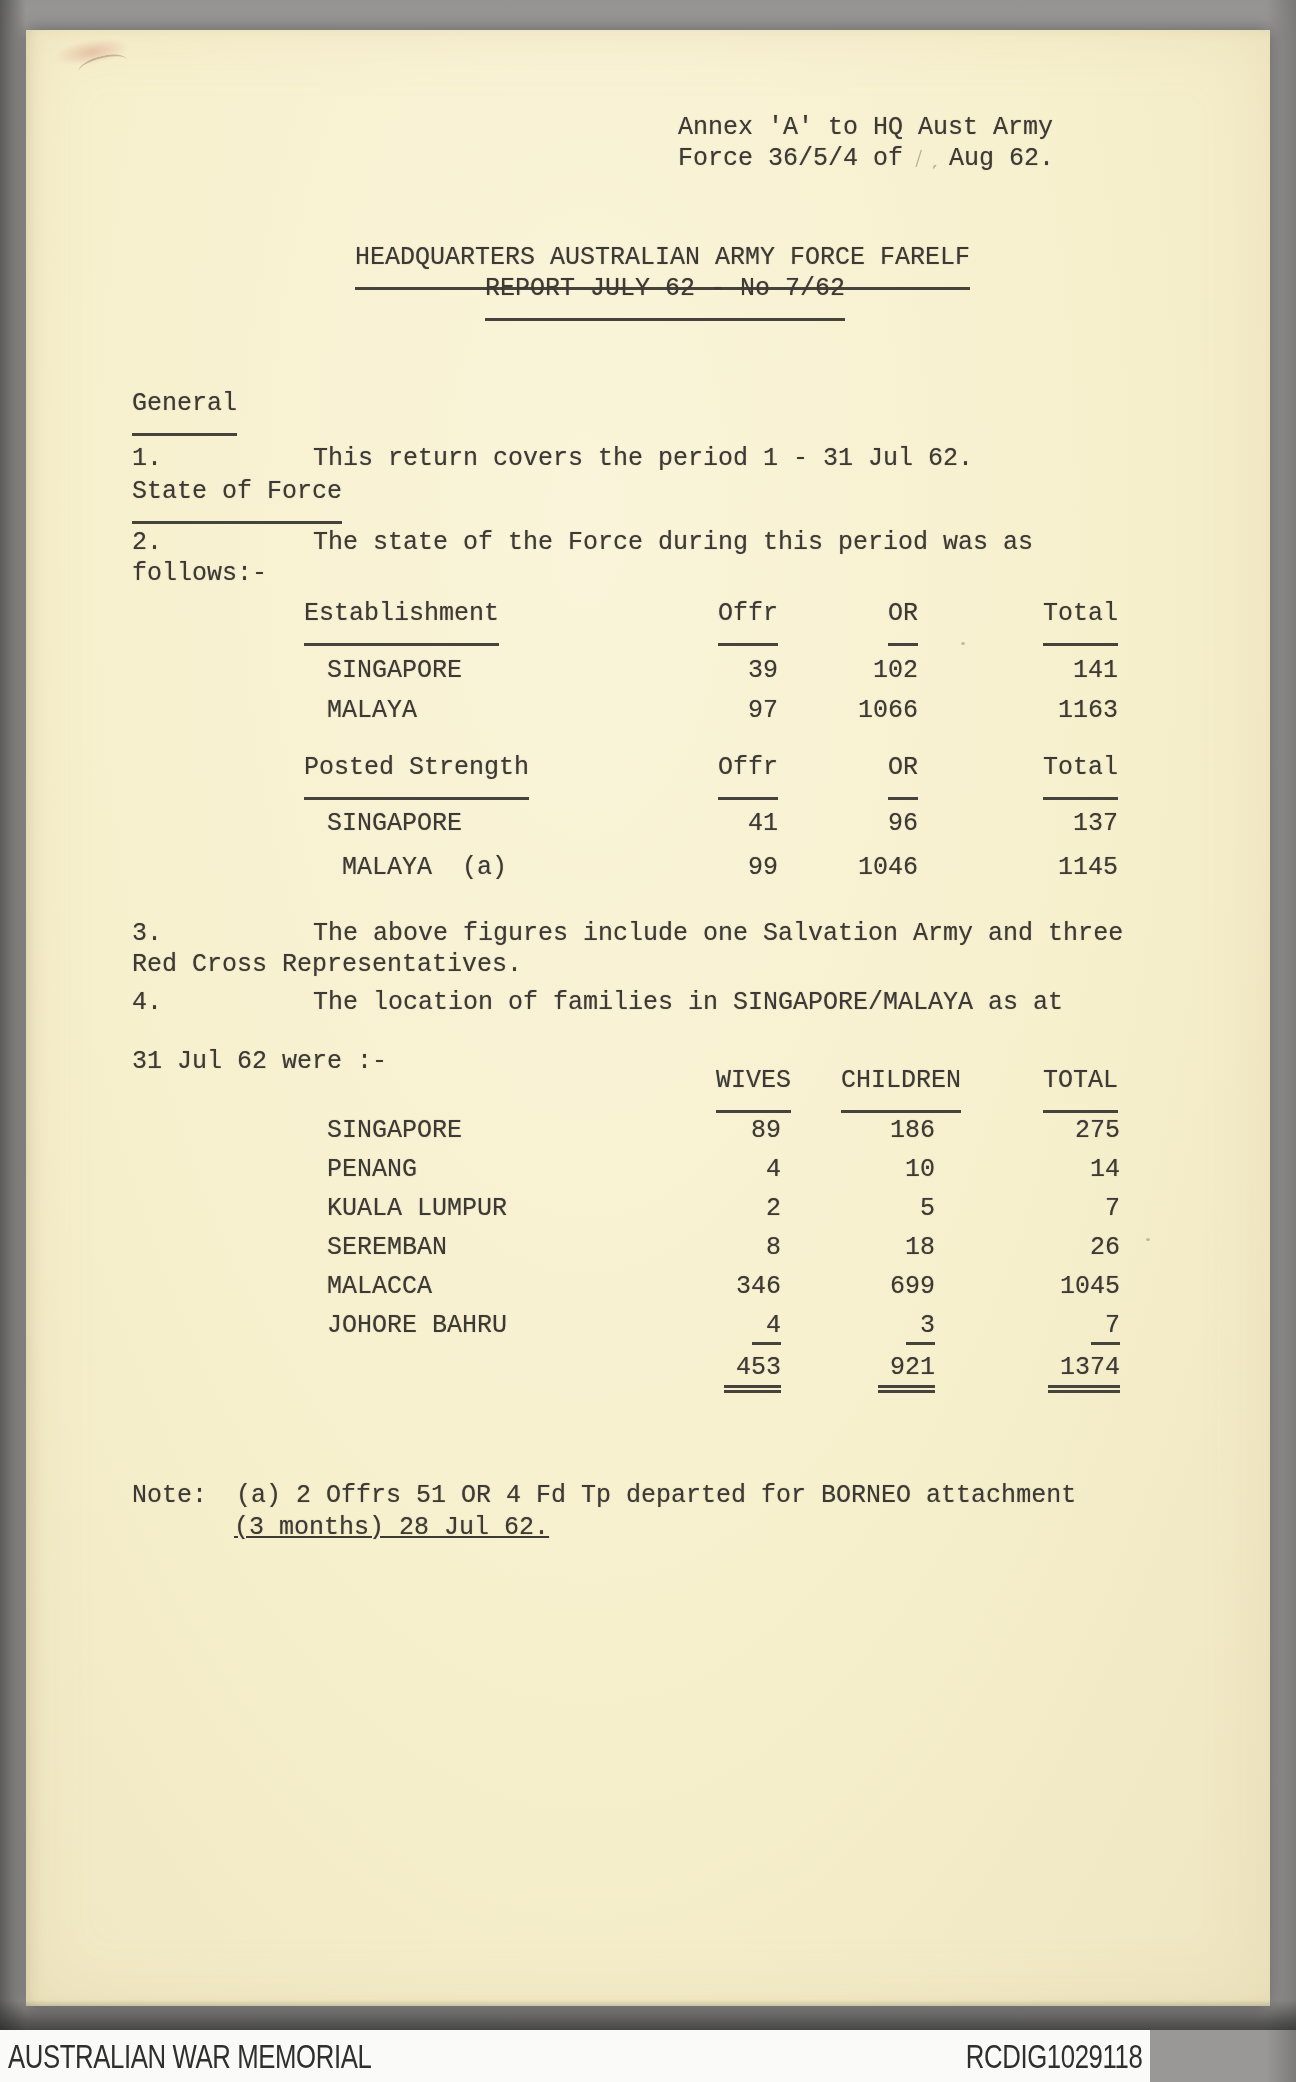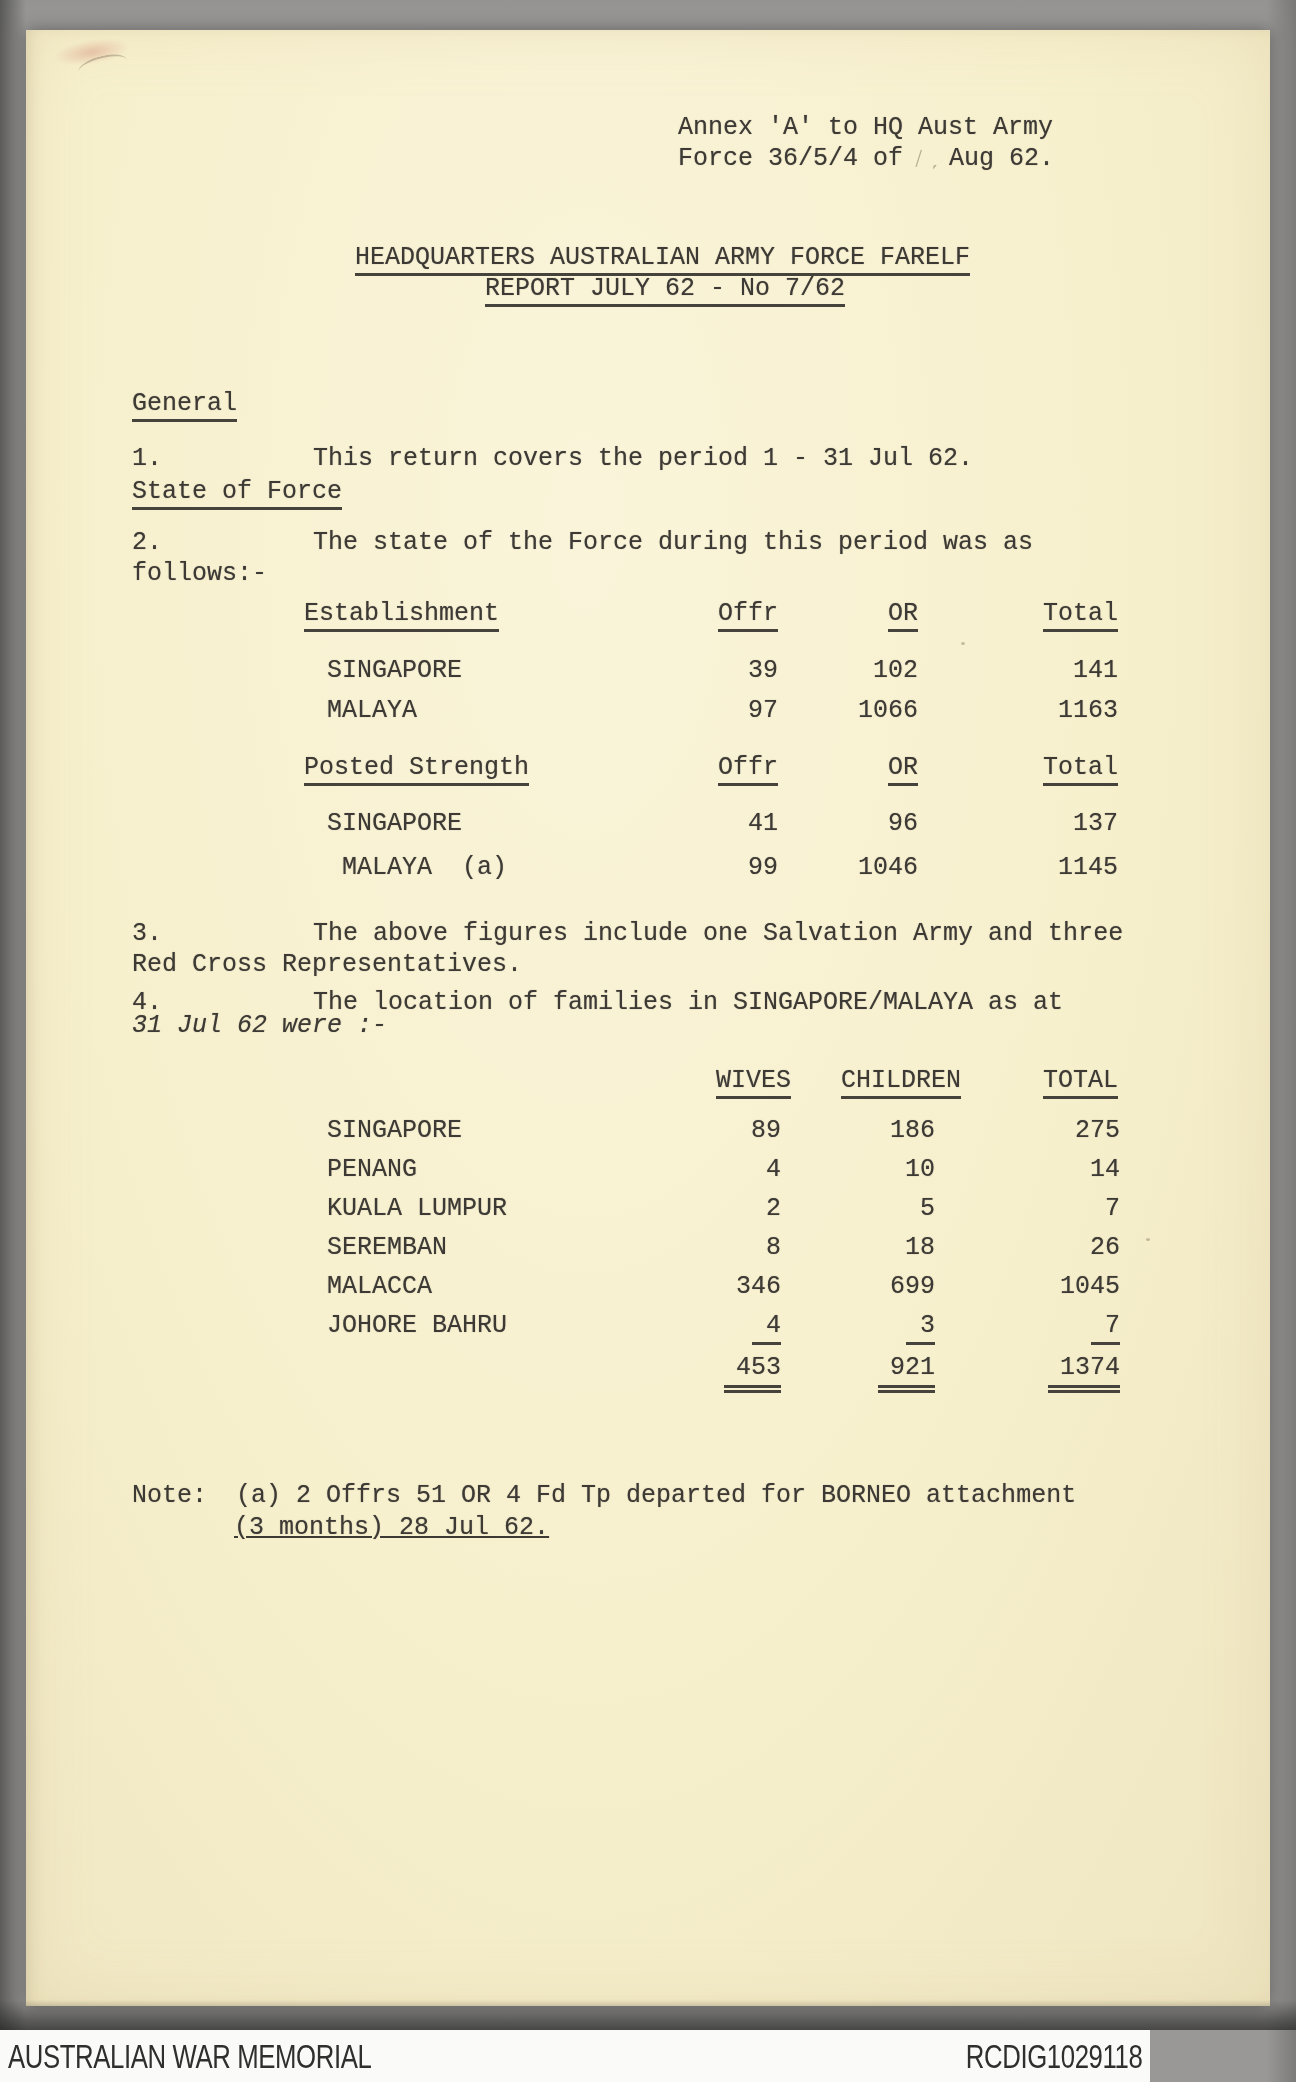--- a/index.html
+++ b/index.html
@@ -14,21 +14,21 @@
   }
   .paper{
     position:absolute;left:26px;top:30px;width:1244px;height:1976px;
     background:radial-gradient(ellipse at 45% 25%, #faf4da 0%, #f7f0cd 55%, #eee5c1 100%);
     box-shadow:0 0 16px rgba(0,0,0,.35), inset 0 0 70px rgba(190,170,120,.16), inset 8px 0 18px -8px rgba(120,100,60,.25);
   }
   .t{
     position:absolute;font-size:25px;line-height:31px;color:#3d3a35;
     white-space:pre;text-shadow:0 0 1px rgba(61,58,53,.5);
   }
-  .u{border-bottom:3px solid #46423c;padding-bottom:1px;}
+  .u{border-bottom:3px solid #46423c;padding-bottom:15px;}
   .un{border-bottom:3px solid #46423c;padding-bottom:1px;padding-left:14px;}
   .u2{border-bottom:8px double #46423c;padding-bottom:2px;padding-left:12px;}
   .pencil{
     display:inline-block;width:46px;text-align:center;color:rgba(130,120,88,.55);
     transform:rotate(-10deg);text-shadow:none;font-size:24px;
   }
   .smudge-red{
     position:absolute;left:28px;top:10px;width:76px;height:24px;border-radius:50%;
     background:radial-gradient(ellipse, rgba(190,80,70,.28), rgba(190,80,70,0) 70%);
     transform:rotate(-9deg);filter:blur(1px);
@@ -120,21 +120,21 @@
 
     <div>
       <span class="t" style="left:106px;top:888px;">3.</span>
       <span class="t" style="left:287px;top:888px;">The above figures include one Salvation Army and three</span>
       <span class="t" style="left:106px;top:919px;">Red Cross Representatives.</span>
     </div>
 
     <div>
       <span class="t" style="left:106px;top:957px;">4.</span>
       <span class="t" style="left:287px;top:957px;">The location of families in SINGAPORE/MALAYA as at</span>
-      <span class="t" style="left:106px;top:980px;font-style:italic;">31 Jul 62 were :-</span>
+      <span class="t" style="left:106px;top:1016px;">31 Jul 62 were :-</span>
     </div>
 
     <div>
       <span class="t" style="right:479px;top:1035px;"><span class="u">WIVES</span></span>
       <span class="t" style="right:309px;top:1035px;"><span class="u">CHILDREN</span></span>
       <span class="t" style="right:152px;top:1035px;"><span class="u">TOTAL</span></span>
     </div>
     <div>
       <span class="t" style="left:301px;top:1085px;">SINGAPORE</span>
       <span class="t" style="right:489px;top:1085px;">89</span>

